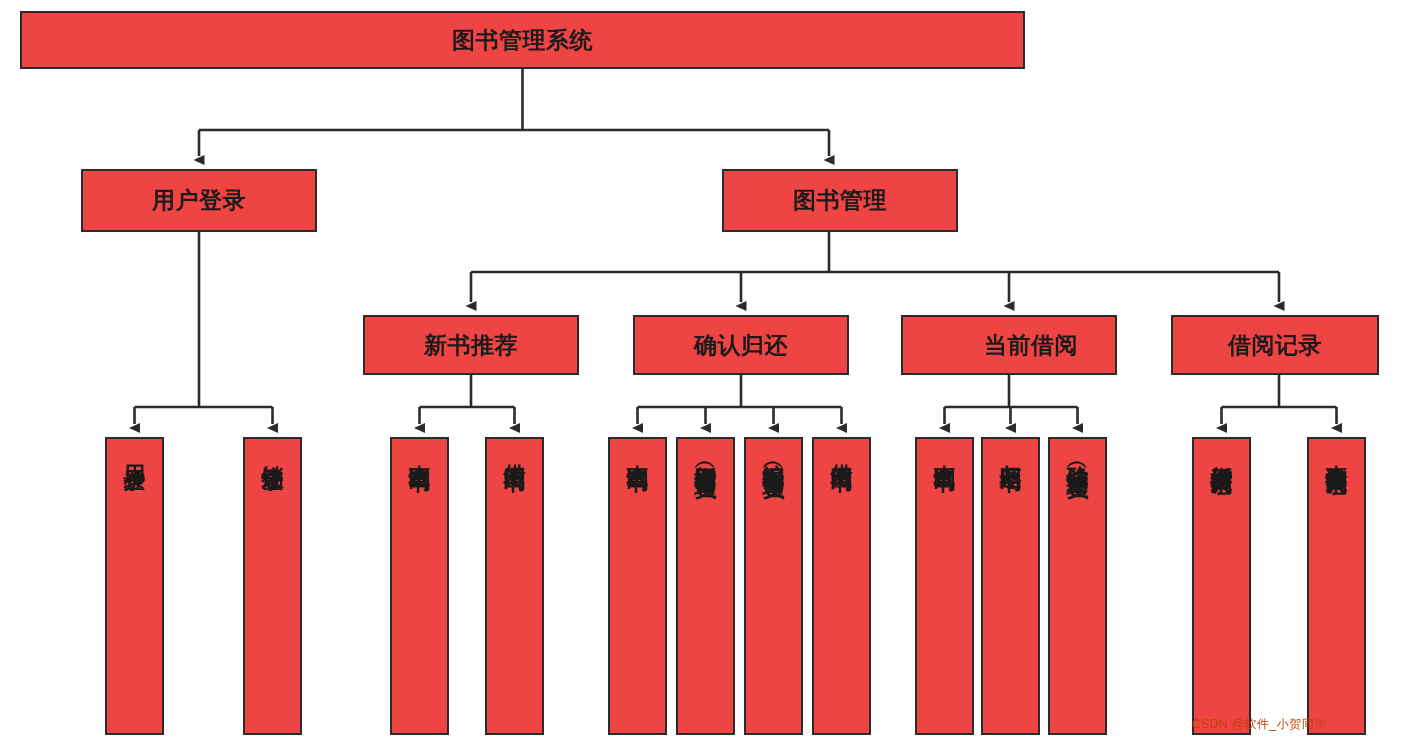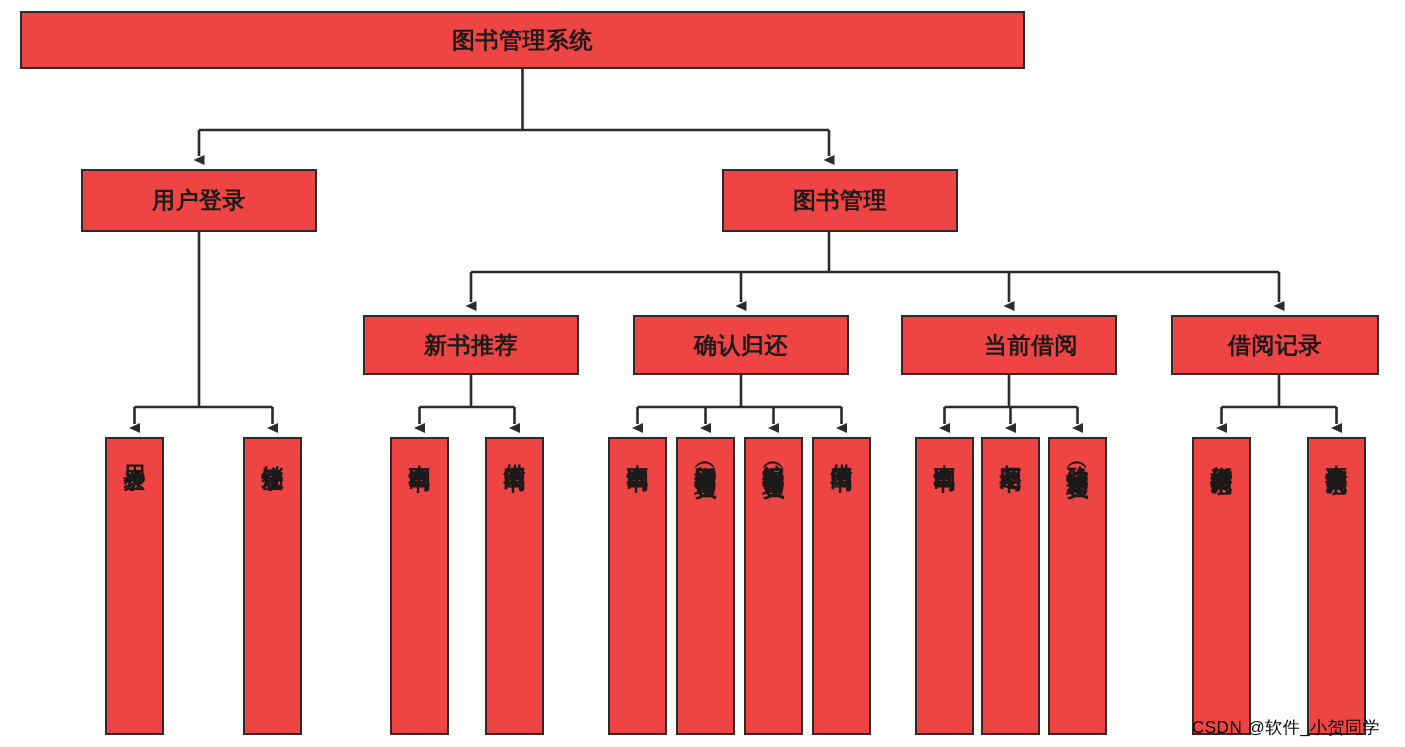--- a/index.html
+++ b/index.html
@@ -53,22 +53,22 @@
   }
   .node-box.vertical .node-label {
     writing-mode: vertical-rl;
     text-orientation: upright;
     font-size: 22px;
     letter-spacing: 2px;
     line-height: 1;
   }
   .watermark {
     position: absolute;
-    color: #000000;
-    font-size: 17px;
+    color: #c2410c;
+    font-size: 12px;
     letter-spacing: 0.5px;
     user-select: none;
     white-space: nowrap;
   }
 </style>
 </head>
 <body>
 
 <div id="diagram-canvas">
 

